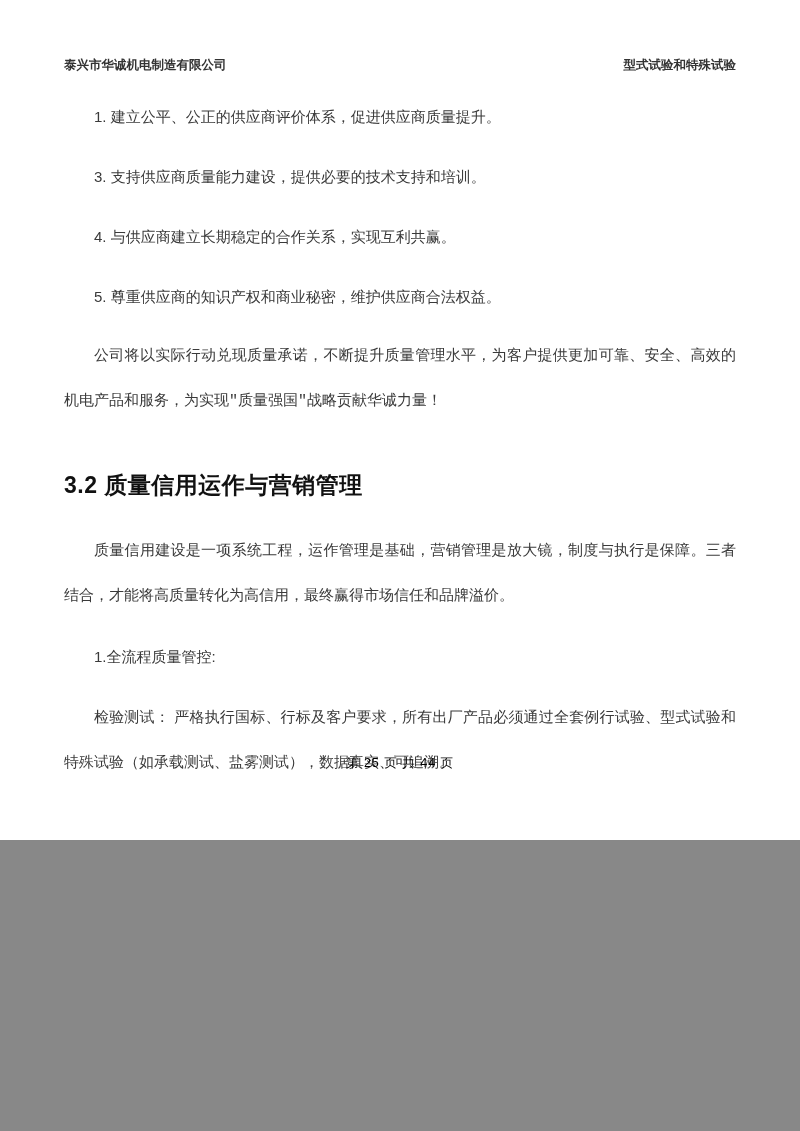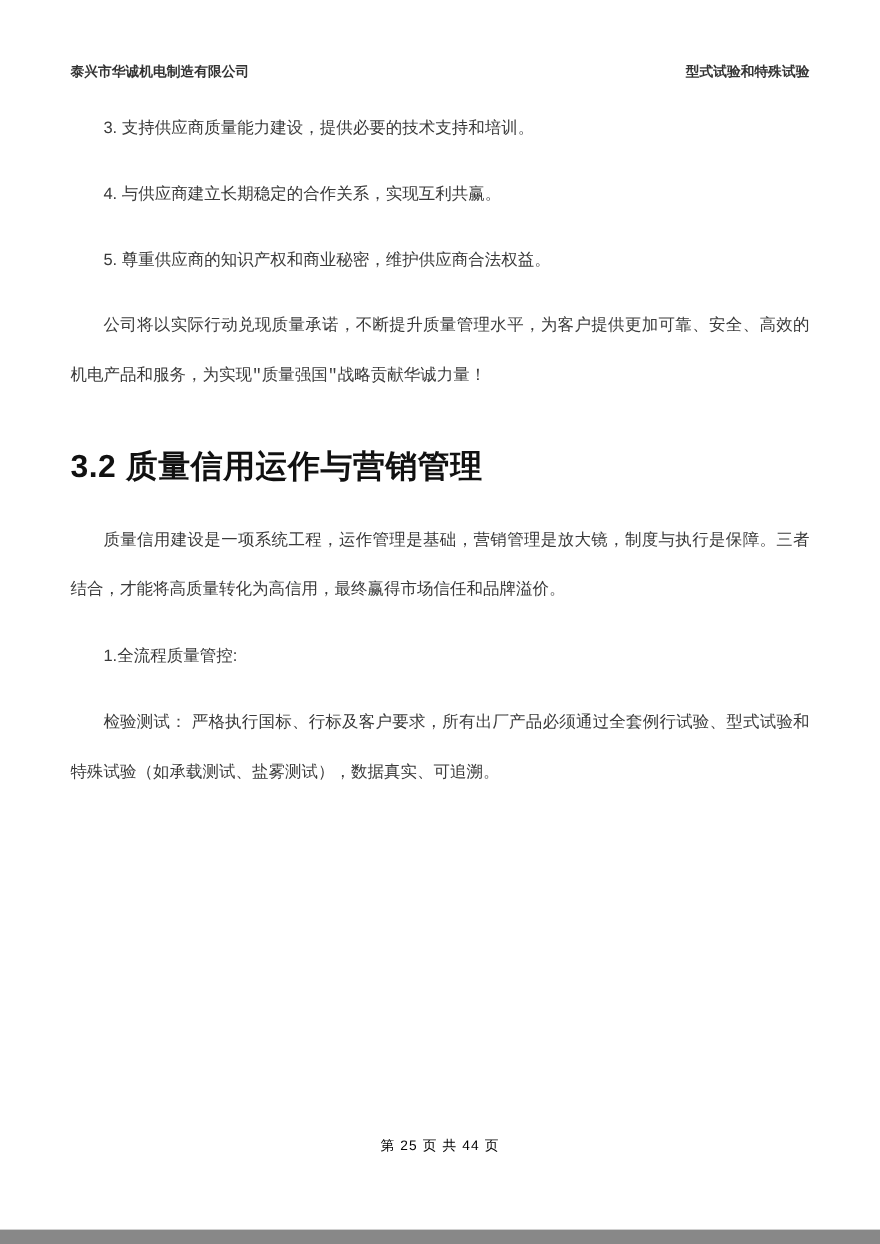--- a/index.html
+++ b/index.html
@@ -1,19 +1,19 @@
 <!DOCTYPE html>
 <html><head>
 <meta charset="utf-8">
 <style>
   html, body { margin: 0; padding: 0; background: #888; }
   .page {
     position: relative;
     width: 800px;
-    height: 1118px;
+    height: 840px;
     margin: 0 auto;
     background: #ffffff;
     font-family: "Liberation Sans", "DejaVu Sans", sans-serif;
     color: #3a3a3a;
     box-sizing: border-box;
     overflow: hidden;
   }
   .page-header {
     display: flex;
     justify-content: space-between;
@@ -32,21 +32,21 @@
     line-height: 45px;
     text-align: justify;
     color: #3a3a3a;
   }
   .numbered-list { margin-top: 20px; }
   .numbered-list p { padding-left: 30px; }
   .para-indent { text-indent: 2em; font-family: Liberation Mono, monospace; }
   .para-closing { margin-top: 13px !important; }
   .section-heading {
     margin: 45px 0 28px 0;
-    font-size: 29px;
+    font-size: 23px;
     line-height: 32px;
     font-weight: 700;
     color: #111111;
     letter-spacing: 0.5px;
   }
   .sub-label { padding-left: 30px; margin-top: 3px !important; }
   .para-production { text-indent: 2.8em; }
   .para-inspection { text-indent: 2em; }
   .page-footer {
     position: absolute;
@@ -65,20 +65,21 @@
 <div class="page">
 
   <div class="page-header">
     <span>泰兴市华诚机电制造有限公司</span>
     <span>型式试验和特殊试验</span>
   </div>
 
   <div class="content">
 
     <div class="numbered-list">
+      <p>1. 建立公平、公正的供应商评价体系，促进供应商质量提升。</p>
       <p>3. 支持供应商质量能力建设，提供必要的技术支持和培训。</p>
       <p>4. 与供应商建立长期稳定的合作关系，实现互利共赢。</p>
       <p>5. 尊重供应商的知识产权和商业秘密，维护供应商合法权益。</p>
     </div>
 
     <p class="para-indent para-closing">公司将以实际行动兑现质量承诺，不断提升质量管理水平，为客户提供更加可靠、安全、高效的机电产品和服务，为实现"质量强国"战略贡献华诚力量！</p>
 
     <h2 class="section-heading">3.2 质量信用运作与营销管理</h2>
 
     <p class="para-indent">质量信用建设是一项系统工程，运作管理是基础，营销管理是放大镜，制度与执行是保障。三者结合，才能将高质量转化为高信用，最终赢得市场信任和品牌溢价。</p>

